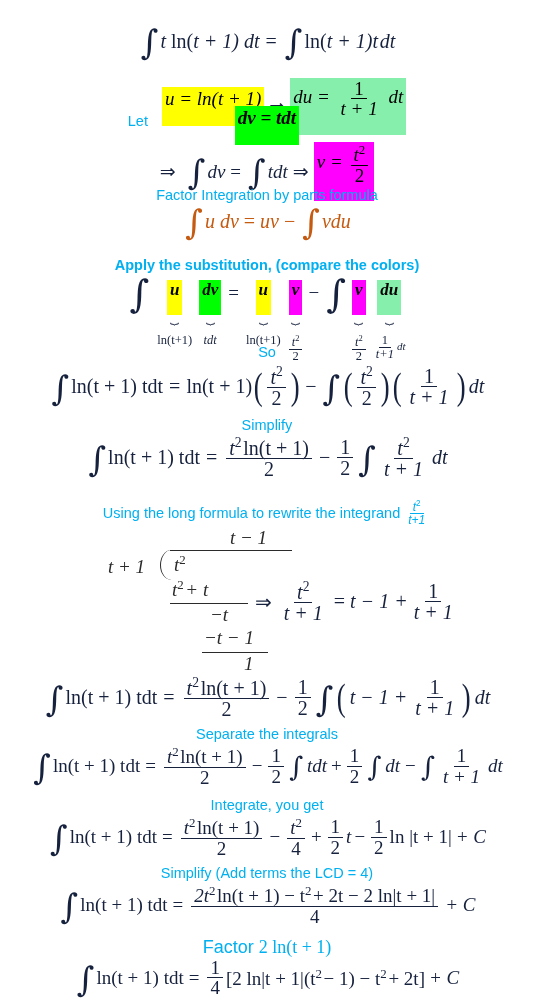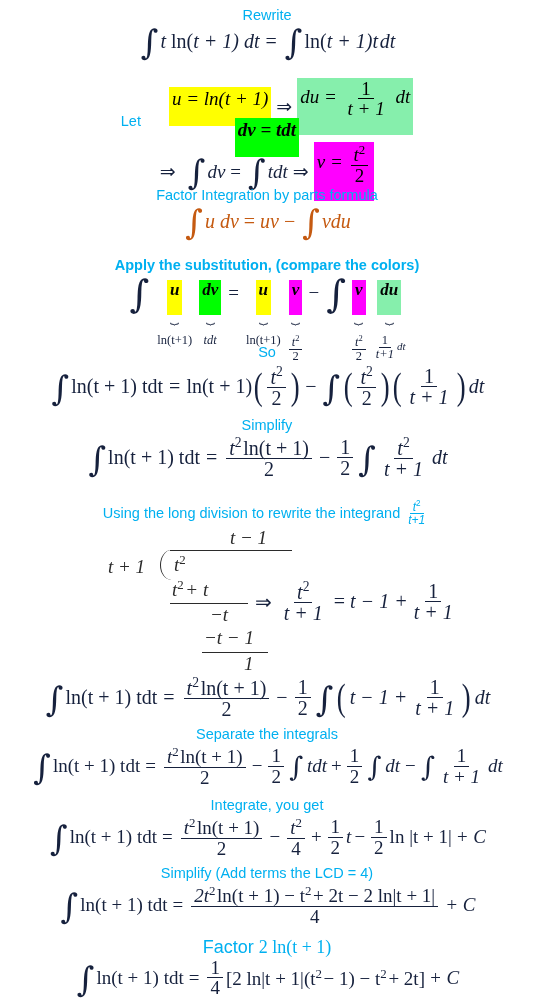--- a/index.html
+++ b/index.html
@@ -136,51 +136,50 @@
   .ld .rem1   { position: absolute; left: 102px; top: 74px; }
   .ld .step2  { position: absolute; left: 96px; top: 97px; }
   .ld .bar2   { position: absolute; left: 94px; top: 122px; width: 66px; border-top: 1.2px solid #2b2b2b; }
   .ld .rem2   { position: absolute; left: 136px; top: 123px; }
 </style>
 </head>
 <body>
 
 <div class="page">
 
-  <div class="abs heading" style="top:8px;">Rewrite</div>
 
   <div class="abs row" style="top:30px;">
     <span class="math">
       <span class="intg">∫</span>
       <i>t</i>&nbsp;<span class="up">ln(</span><i>t + 1)</i>&nbsp;<i>dt</i>
       <span style="padding:0 6px">=</span>
       <span class="intg">∫</span>
       <span class="up">ln(</span><i>t + 1)</i><i>t</i> <i>dt</i>
     </span>
   </div>
 
   <div class="abs row" style="top:78px;">
     <span class="math" style="font-size:19px;">
-      <span class="heading" style="font-size:14.5px;padding-right:28px;margin-top:32px;">Let</span>
+      <span class="heading" style="font-size:14.5px;padding-right:14px;margin-top:32px;">Let</span>
       <span class="hl hl-yellow">
         <i>u = ln(t + 1)</i>
       </span>
       <span style="padding:0 5px;font-style:normal">⇒</span>
       <span class="hl hl-cyan">
         <i>du =</i>
         <span class="frac">
           <span class="num up">1</span>
           <span class="den it">t + 1</span>
         </span>
         <i>dt</i>
       </span>
     </span>
   </div>
 
-  <div class="abs row" style="top:118px;">
+  <div class="abs row" style="top:106px;">
     <span class="math" style="font-size:19px;">
       <span class="hl hl-green">
         <i style="font-weight:bold">dv = tdt</i>
       </span>
     </span>
   </div>
 
   <div class="abs row" style="top:142px;">
     <span class="math" style="font-size:19px;">
       <span style="font-style:normal;padding-right:10px">⇒</span>
@@ -331,21 +330,21 @@
       <span class="frac">
         <span class="num it"><span>t</span><sup class="pn">2</sup></span>
         <span class="den it">t + 1</span>
       </span>
       <i style="padding-left:3px">dt</i>
     </span>
   </div>
 
   <div class="abs" style="top:500px;text-align:center;">
     <span class="math cy" style="font-family:'Liberation Sans',sans-serif;font-size:14.5px;">
-      <span>Using the long division to rewrite the integrand</span>
+      <span>Using the long formula to rewrite the integrand</span>
       <span class="frac" style="font-size:12px;margin-left:5px">
         <span class="num it"><span>t</span><sup class="pn">2</sup></span>
         <span class="den it">t+1</span>
       </span>
     </span>
   </div>
 
   <div class="ld" style="left:108px; top:530px; width:230px; height:150px;">
     <span class="divisor it">t + 1</span>
     <span class="bracket"></span>

